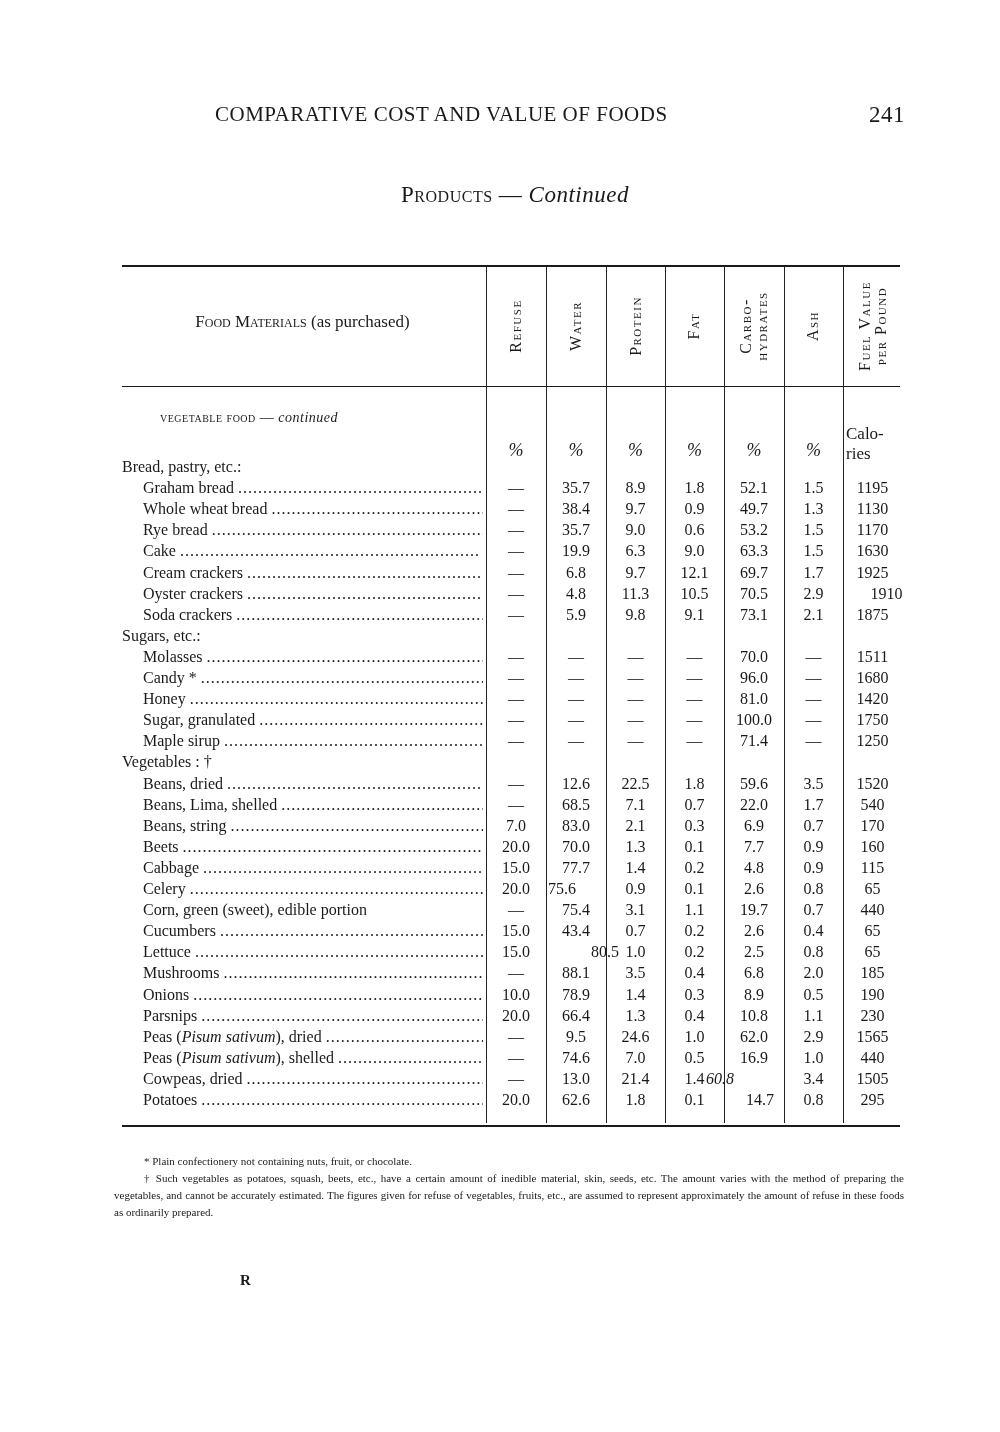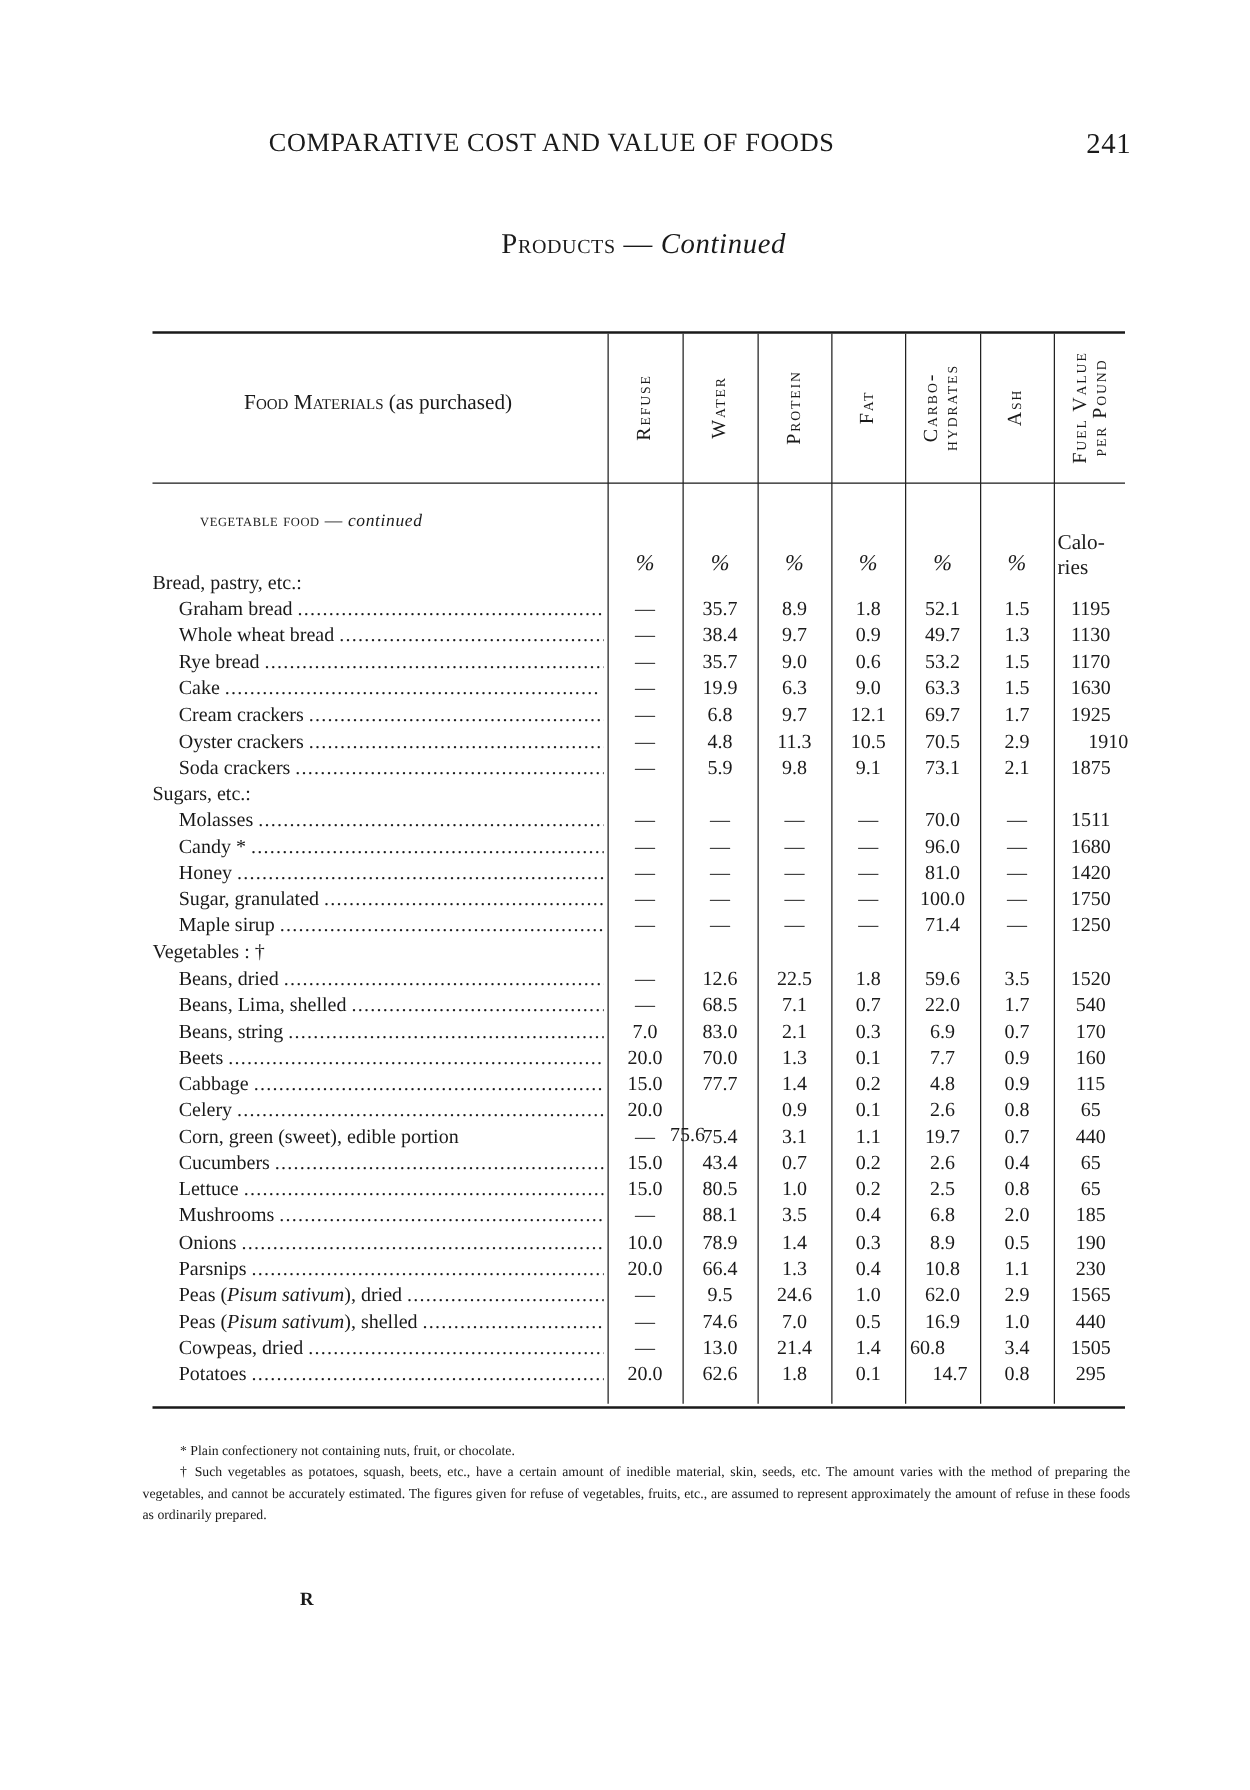--- a/index.html
+++ b/index.html
@@ -298,21 +298,21 @@
       <div class="cell" style="left: 546px; width: 60px;">77.7</div>
       <div class="cell" style="left: 606px; width: 59px;">1.4</div>
       <div class="cell" style="left: 665px; width: 59px;">0.2</div>
       <div class="cell" style="left: 724px; width: 60px;">4.8</div>
       <div class="cell" style="left: 784px; width: 59px;">0.9</div>
       <div class="cell" style="left: 843px; width: 59px;">115</div>
     </div>
     <div class="row" style="top: 411px;">
       <div class="name">Celery <span class="dots">............................................................</span></div>
       <div class="cell" style="left: 486px; width: 60px;">20.0</div>
-      <div class="cell" style="left: 520px; width: 60px; margin-top: 20px;">75.6</div>
+      <div class="cell" style="left: 532px; width: 60px;">75.6</div>
       <div class="cell" style="left: 606px; width: 59px;">0.9</div>
       <div class="cell" style="left: 665px; width: 59px;">0.1</div>
       <div class="cell" style="left: 724px; width: 60px;">2.6</div>
       <div class="cell" style="left: 784px; width: 59px;">0.8</div>
       <div class="cell" style="left: 843px; width: 59px;">65</div>
     </div>
     <div class="row" style="top: 432px;">
       <div class="name">Corn, green (sweet), edible portion</div>
       <div class="cell" style="left: 486px; width: 60px;">—</div>
       <div class="cell" style="left: 546px; width: 60px;">75.4</div>
@@ -328,21 +328,21 @@
       <div class="cell" style="left: 546px; width: 60px;">43.4</div>
       <div class="cell" style="left: 606px; width: 59px;">0.7</div>
       <div class="cell" style="left: 665px; width: 59px;">0.2</div>
       <div class="cell" style="left: 724px; width: 60px;">2.6</div>
       <div class="cell" style="left: 784px; width: 59px;">0.4</div>
       <div class="cell" style="left: 843px; width: 59px;">65</div>
     </div>
     <div class="row" style="top: 474px;">
       <div class="name">Lettuce <span class="dots">............................................................</span></div>
       <div class="cell" style="left: 486px; width: 60px;">15.0</div>
-      <div class="cell" style="left: 546px; width: 60px; text-align: center;">80.5</div>
+      <div class="cell" style="left: 575px; width: 60px; text-align: center;">80.5</div>
       <div class="cell" style="left: 606px; width: 59px;">1.0</div>
       <div class="cell" style="left: 665px; width: 59px;">0.2</div>
       <div class="cell" style="left: 724px; width: 60px;">2.5</div>
       <div class="cell" style="left: 784px; width: 59px;">0.8</div>
       <div class="cell" style="left: 843px; width: 59px;">65</div>
     </div>
     <div class="row" style="top: 495px;">
       <div class="name">Mushrooms <span class="dots">............................................................</span></div>
       <div class="cell" style="left: 486px; width: 60px;">—</div>
       <div class="cell" style="left: 546px; width: 60px;">88.1</div>
@@ -391,21 +391,21 @@
       <div class="cell" style="left: 724px; width: 60px;">16.9</div>
       <div class="cell" style="left: 784px; width: 59px;">1.0</div>
       <div class="cell" style="left: 843px; width: 59px;">440</div>
     </div>
     <div class="row" style="top: 601px;">
       <div class="name">Cowpeas, dried <span class="dots">............................................................</span></div>
       <div class="cell" style="left: 486px; width: 60px;">—</div>
       <div class="cell" style="left: 546px; width: 60px;">13.0</div>
       <div class="cell" style="left: 606px; width: 59px;">21.4</div>
       <div class="cell" style="left: 665px; width: 59px;">1.4</div>
-      <div class="cell" style="left: 712px; width: 60px;">60.8</div>
+      <div class="cell" style="left: 690px; width: 60px; font-style: italic;">60.8</div>
       <div class="cell" style="left: 784px; width: 59px;">3.4</div>
       <div class="cell" style="left: 843px; width: 59px;">1505</div>
     </div>
     <div class="row" style="top: 622px;">
       <div class="name">Potatoes <span class="dots">............................................................</span></div>
       <div class="cell" style="left: 486px; width: 60px;">20.0</div>
       <div class="cell" style="left: 546px; width: 60px;">62.6</div>
       <div class="cell" style="left: 606px; width: 59px;">1.8</div>
       <div class="cell" style="left: 665px; width: 59px;">0.1</div>
       <div class="cell" style="left: 730px; width: 60px;">14.7</div>

